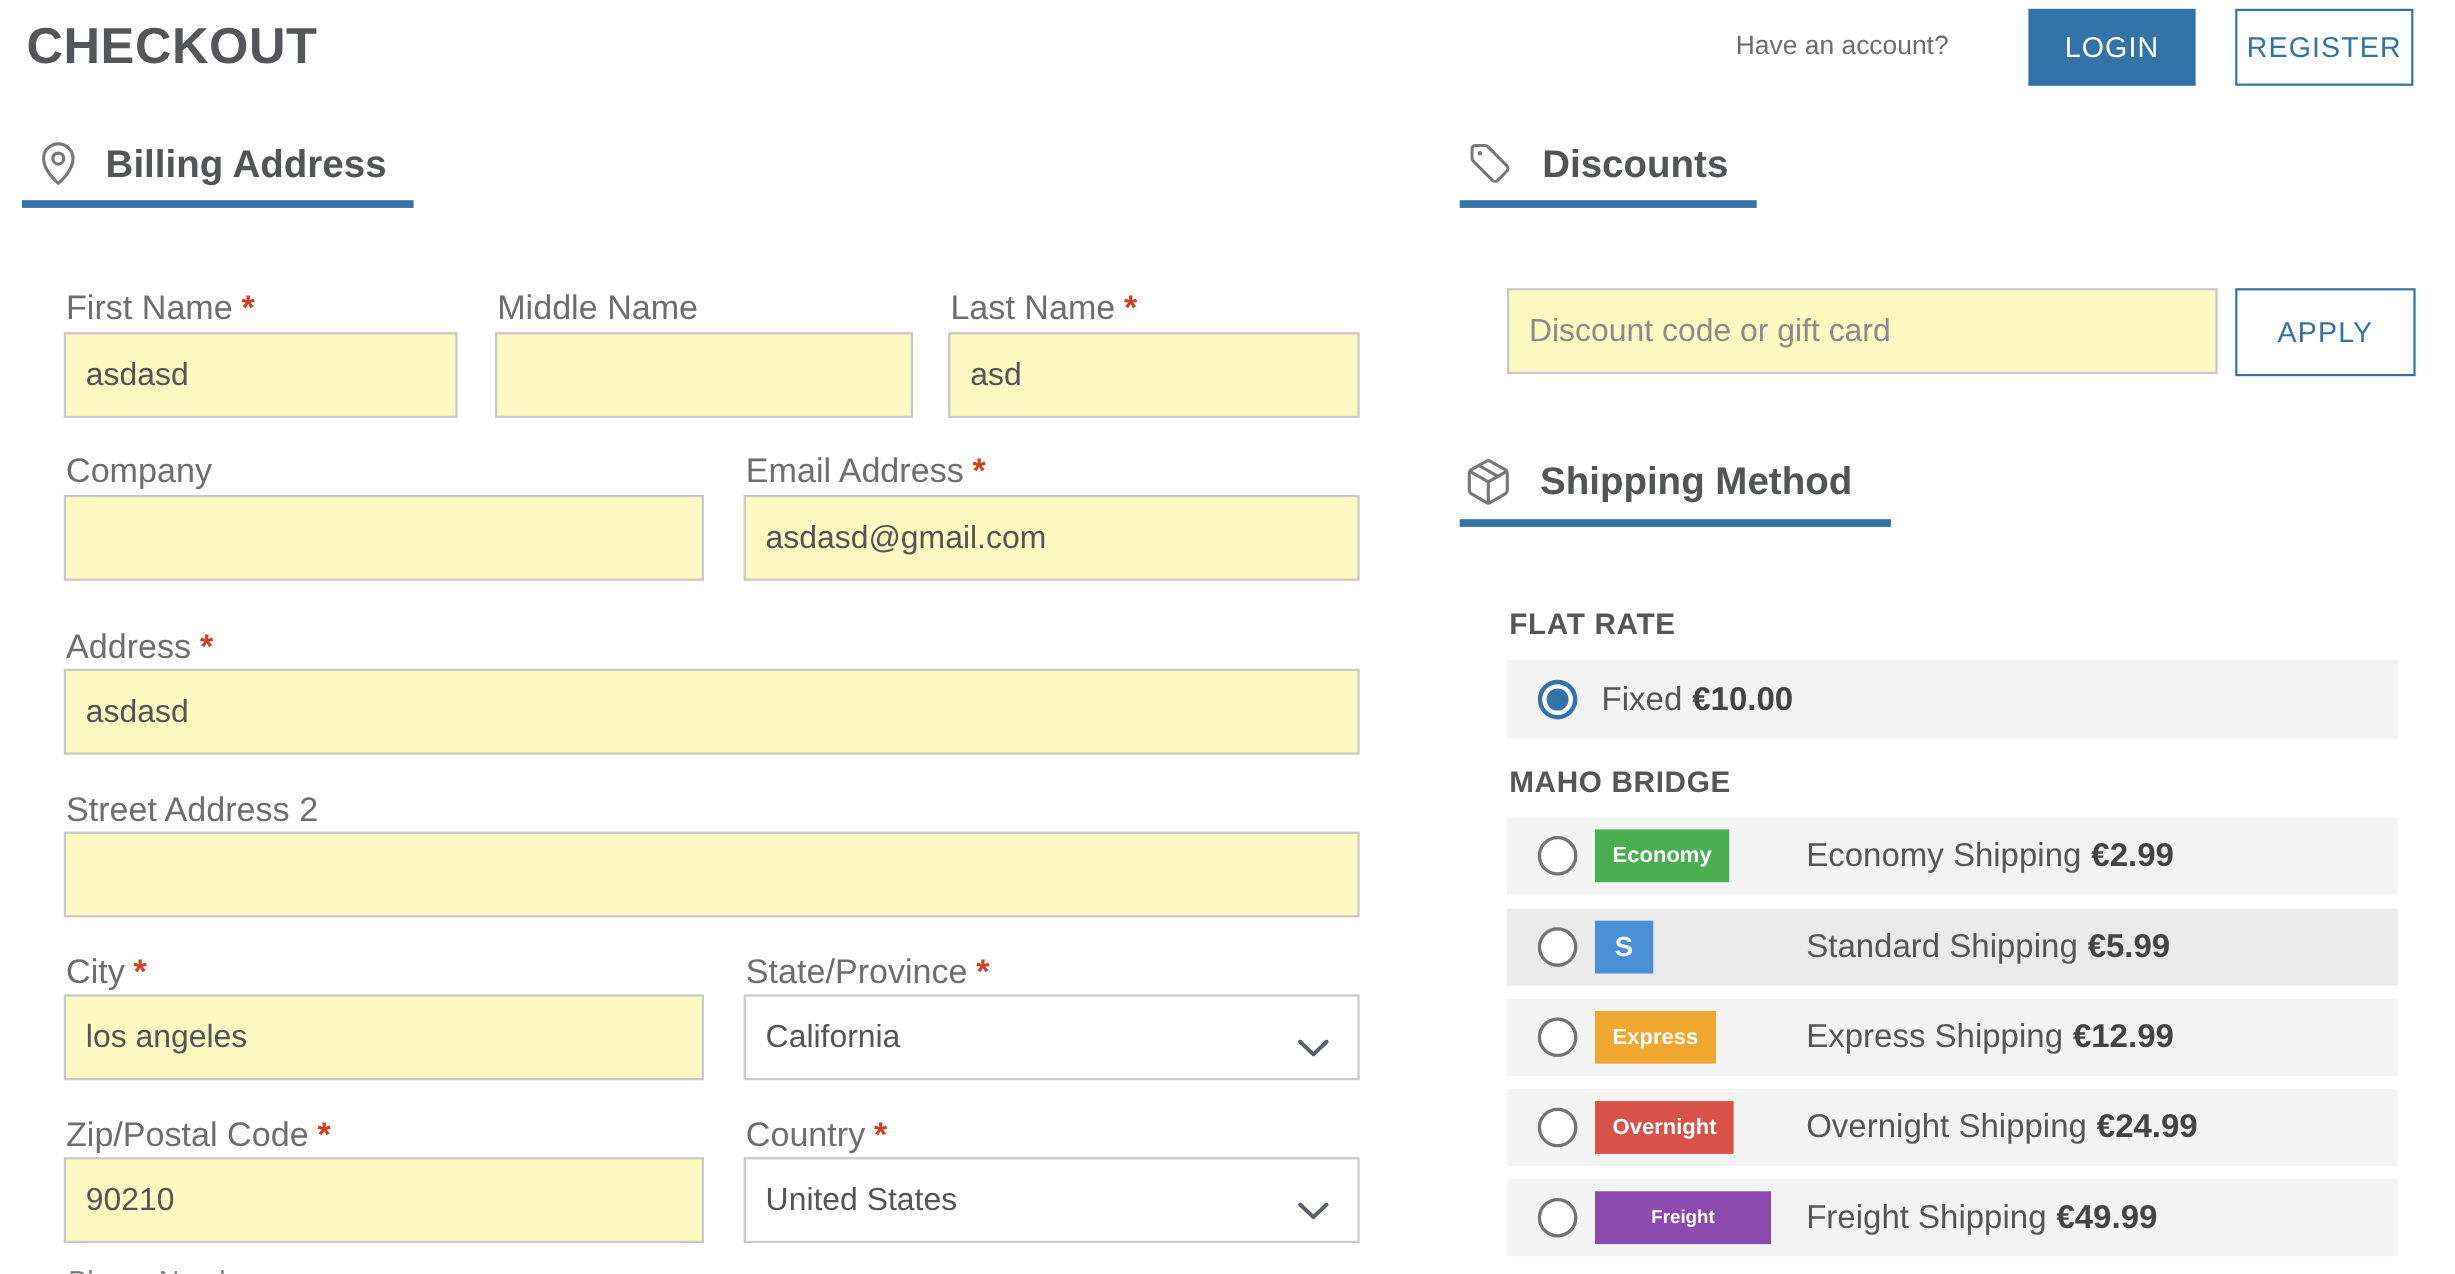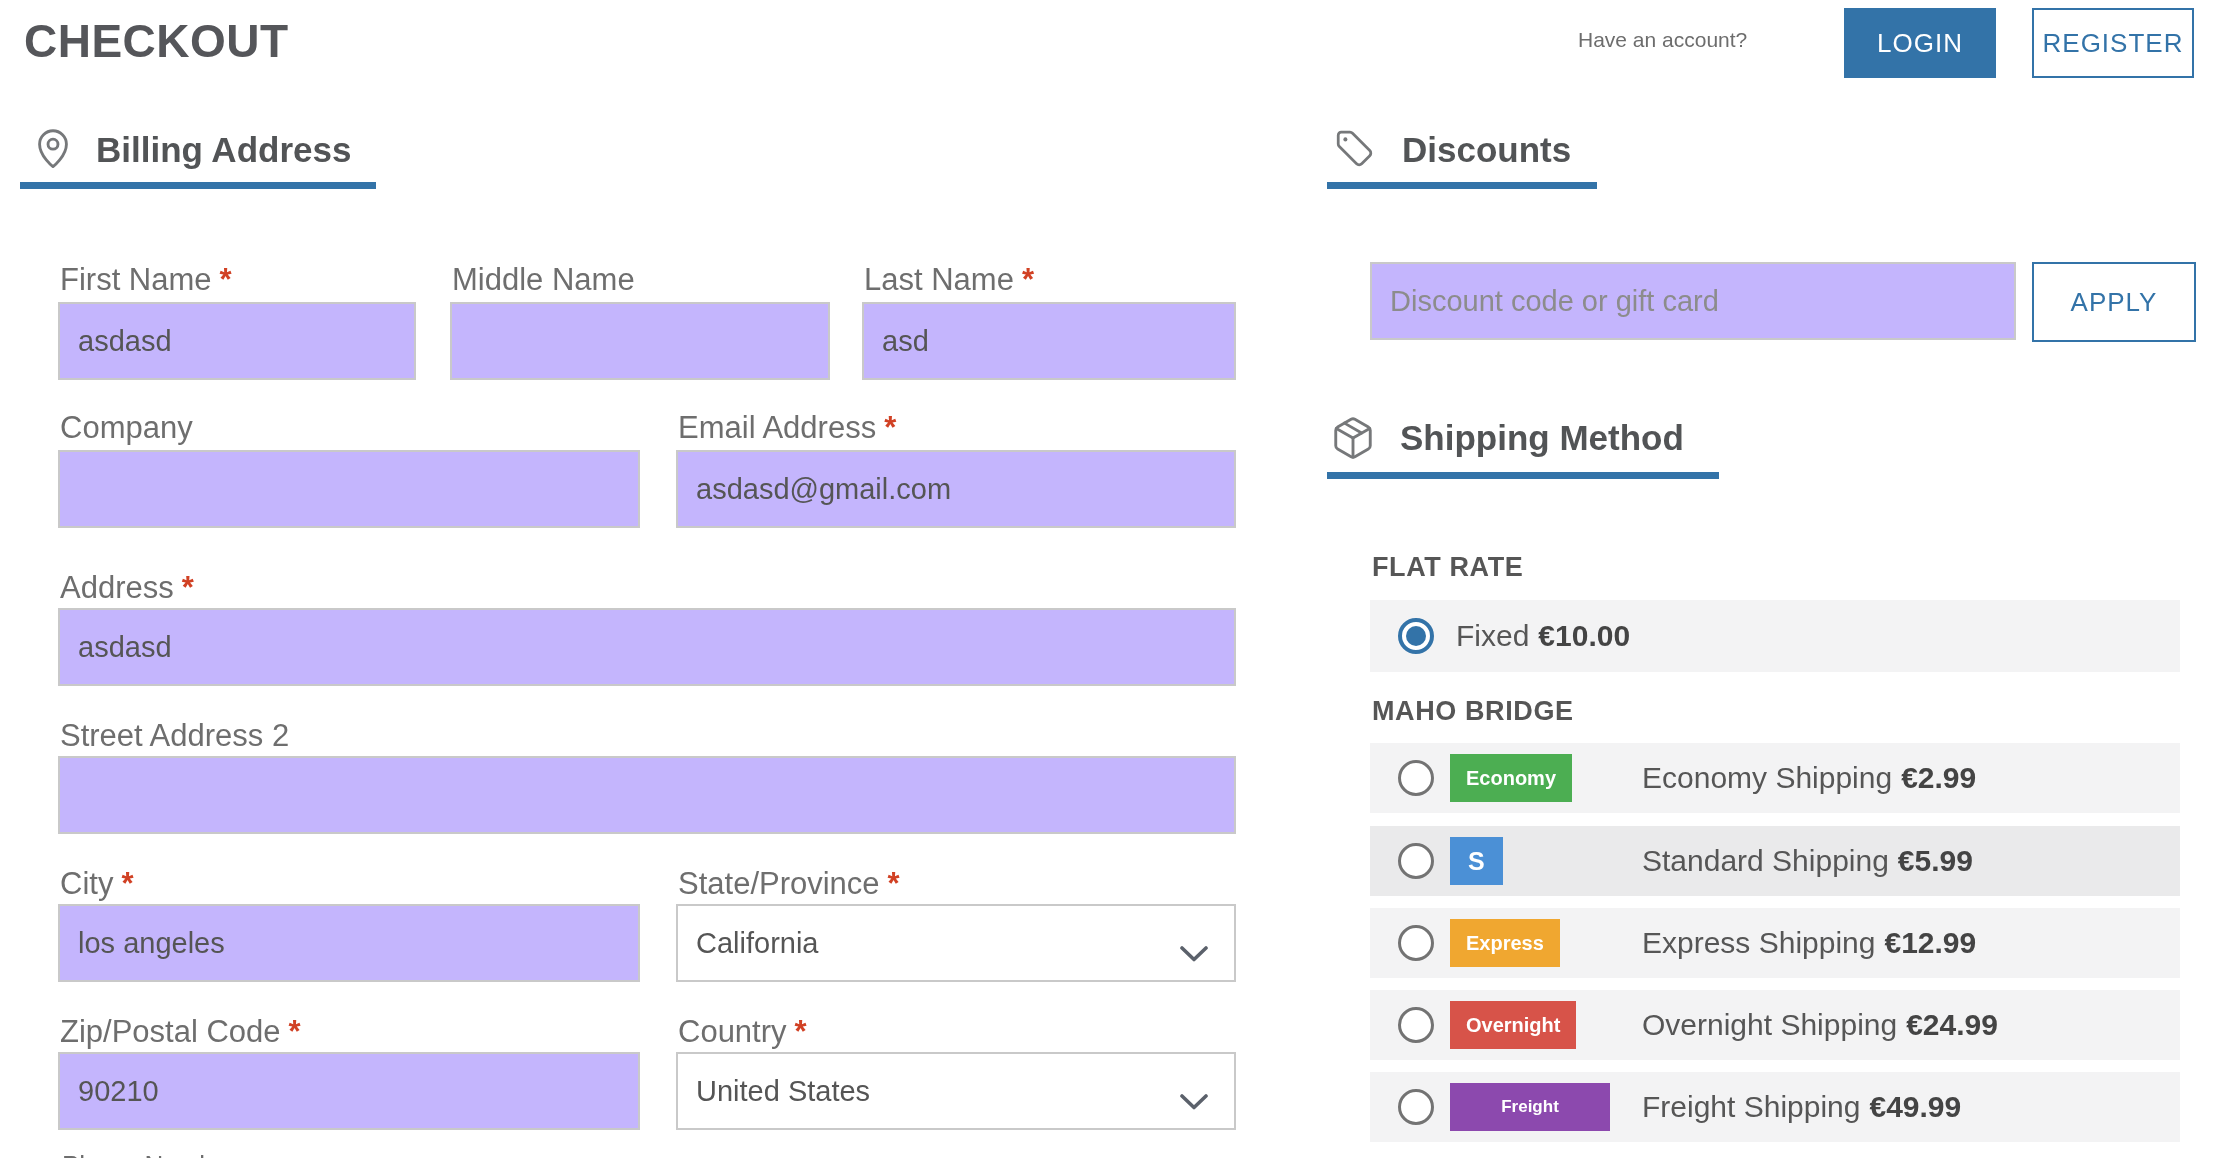--- a/index.html
+++ b/index.html
@@ -12,35 +12,35 @@
     --row-bg-alt:#eaeaeb;
     --red:#d14124;
   }
   *{margin:0;padding:0;box-sizing:border-box;}
   html,body{background:#fff;}
   body{font-family:"Liberation Sans", sans-serif;}
   .page{position:relative;width:2232px;height:1158px;overflow:hidden;background:#fff;}
 
   
   .page-title{position:absolute;left:24px;top:14px;font-size:46px;font-weight:bold;color:#55565a;letter-spacing:.5px;}
-  .account-prompt{position:absolute;left:1578px;top:28px;font-size:21px;color:#6d6d6d;}
+  .account-prompt{position:absolute;left:1578px;top:28px;font-size:24px;color:#6d6d6d;}
   .btn{position:absolute;display:flex;align-items:center;justify-content:center;
        font-size:26px;letter-spacing:1px;cursor:pointer;}
   .btn-login{left:1844px;top:8px;width:152px;height:70px;background:var(--blue);color:#fff;border:none;}
   .btn-register{left:2032px;top:8px;width:162px;height:70px;background:#fff;color:var(--blue);border:2px solid var(--blue);}
 
   
   .sec-icon{position:absolute;}
   .sec-title{position:absolute;font-size:35px;font-weight:bold;color:var(--ink);}
   .sec-underline{position:absolute;height:7px;background:var(--blue);}
 
   
   .flabel{position:absolute;font-size:31px;color:var(--label);}
   .req{color:var(--red);margin-left:8px;font-weight:bold;}
-  .finput{position:absolute;height:78px;border:2px solid var(--border);background:#c4b5fd;
+  .finput{position:absolute;height:78px;border:2px solid var(--border);background:#fef9c3;
           font-family:"Liberation Sans",sans-serif;font-size:29px;color:var(--field-text);
           padding:0 18px;outline:none;}
   .finput::placeholder{color:#8c8c8c;opacity:1;}
   .fselect{position:absolute;height:78px;border:2px solid var(--border);background:#fff;
            display:flex;align-items:center;padding:0 18px;font-size:29px;color:var(--field-text);cursor:pointer;}
   .fselect .chev{position:absolute;right:26px;top:31px;}
   .clipped-label{position:absolute;font-size:26px;color:var(--label);}
 
   
   .discount-input{left:1370px;top:262px;width:646px;}

